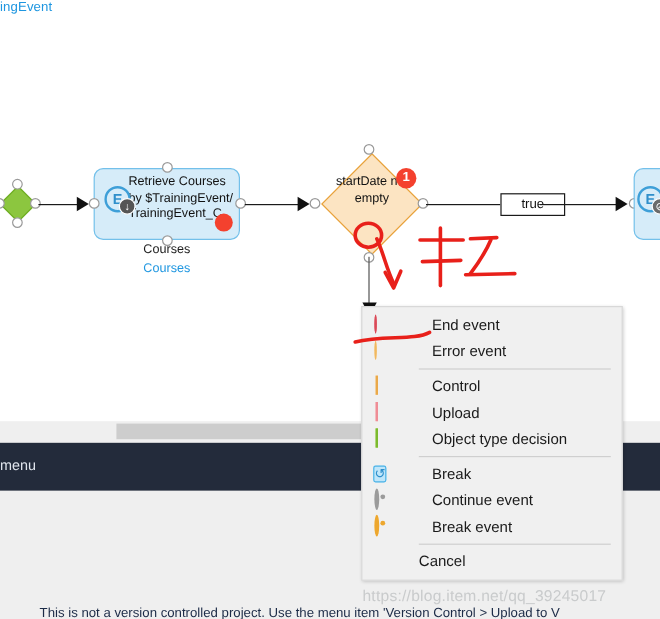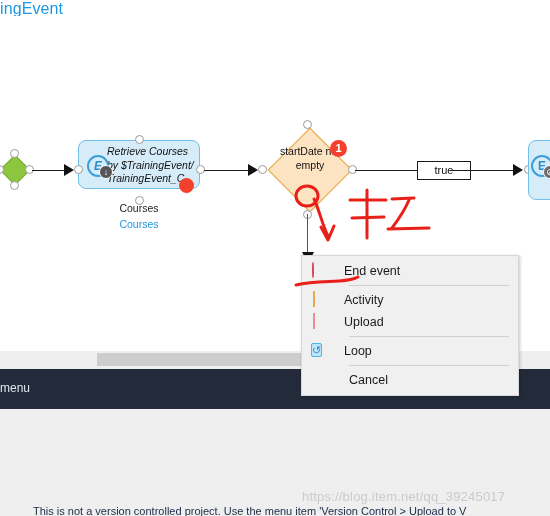--- a/index.html
+++ b/index.html
@@ -13,21 +13,21 @@
     font-family: "Liberation Sans", sans-serif;
     overflow: hidden;
     position: relative;
   }
 
   
   .top-label {
     position: absolute;
     left: 0px;
     top: 0px;
-    font-size: 16px;
+    font-size: 11px;
     color: #1e96e0;
     letter-spacing: 0.1px;
     white-space: nowrap;
   }
 
   
   .canvas {
     position: absolute;
     left: 0;
     top: 16px;
@@ -272,21 +272,21 @@
     position: relative;
     height: 22px;
     display: flex;
     align-items: center;
     padding-left: 9px;
     font-size: 12.5px;
     color: #1a1a1a;
     cursor: default;
   }
   .ctx-item .label {
-    margin-left: 17px;
+    margin-left: 33px;
     white-space: nowrap;
   }
   .ctx-item.no-icon .label {
     margin-left: 38px;
     text-align: center;
   }
   .ctx-sep {
     height: 1px;
     background: #cfcfcf;
     margin: 3px 9px 3px 47px;
@@ -382,21 +382,21 @@
 
   <div class="green-diamond" style="left:4px; top:143px;"></div>
   <div class="port" style="left:10px; top:133px;"></div>
   <div class="port" style="left:10px; top:165px;"></div>
   <div class="port" style="left:-5px; top:149px;"></div>
   <div class="port" style="left:25px; top:149px;"></div>
 
   <div class="line-h" style="left:32px; top:154px; width:36px;"></div>
   <div class="arrow-r" style="left:64px; top:148px;"></div>
 
-  <div class="activity-box" style="left:78px; top:124px; width:122px; height:49px;font-style:italic;">
+  <div class="activity-box" style="left:78px; top:124px; width:122px; height:60px;">
     <div class="activity-text">Retrieve Courses by $TrainingEvent/TrainingEvent_C</div>
     <div class="act-icon">E</div>
     <div class="act-badge">↓</div>
     <div class="act-error-dot" style="left:100px; top:37px;"></div>
   </div>
   <div class="port" style="left:74px; top:149px;"></div>
   <div class="port" style="left:196px; top:149px;"></div>
   <div class="port" style="left:135px; top:119px;"></div>
   <div class="port" style="left:135px; top:180px;"></div>
 
@@ -438,43 +438,59 @@
 <div class="bottom-panel"></div>
 <div class="bottom-msg">This is not a version controlled project. Use the menu item 'Version Control &gt; Upload to V</div>
 
 <div class="ctx-menu">
 
   <div class="ctx-item">
     <span class="ic"><span class="ic-filled-circle"></span></span>
     <span class="label">End event</span>
   </div>
 
+  <div class="ctx-item">
+    <span class="ic"><span class="ic-open-circle"></span></span>
+    <span class="label">Error event</span>
+  </div>
 
 
   <div class="ctx-sep"></div>
 
   <div class="ctx-item">
     <span class="ic"><span class="ic-diamond ic-dia-orange"></span></span>
-    <span class="label">Activity</span>
+    <span class="label">Control</span>
   </div>
 
   <div class="ctx-item">
     <span class="ic"><span class="ic-diamond ic-dia-pink"></span></span>
     <span class="label">Upload</span>
   </div>
 
+  <div class="ctx-item">
+    <span class="ic"><span class="ic-diamond ic-dia-green"></span></span>
+    <span class="label">Object type decision</span>
+  </div>
 
   <div class="ctx-sep"></div>
 
   <div class="ctx-item">
     <span class="ic"><span class="ic-loop">↺</span></span>
-    <span class="label">Loop</span>
-  </div>
-
-
+    <span class="label">Break</span>
+  </div>
+
+  <div class="ctx-item">
+    <span class="ic"><span class="ic-ring-gray"></span></span>
+    <span class="label">Continue event</span>
+  </div>
+
+  <div class="ctx-item">
+    <span class="ic"><span class="ic-ring-orange"></span></span>
+    <span class="label">Break event</span>
+  </div>
 
   <div class="ctx-sep"></div>
 
   <div class="ctx-item no-icon">
     <span class="label">Cancel</span>
   </div>
 </div>
 
 <svg class="annot" viewBox="0 0 550 516">
 

